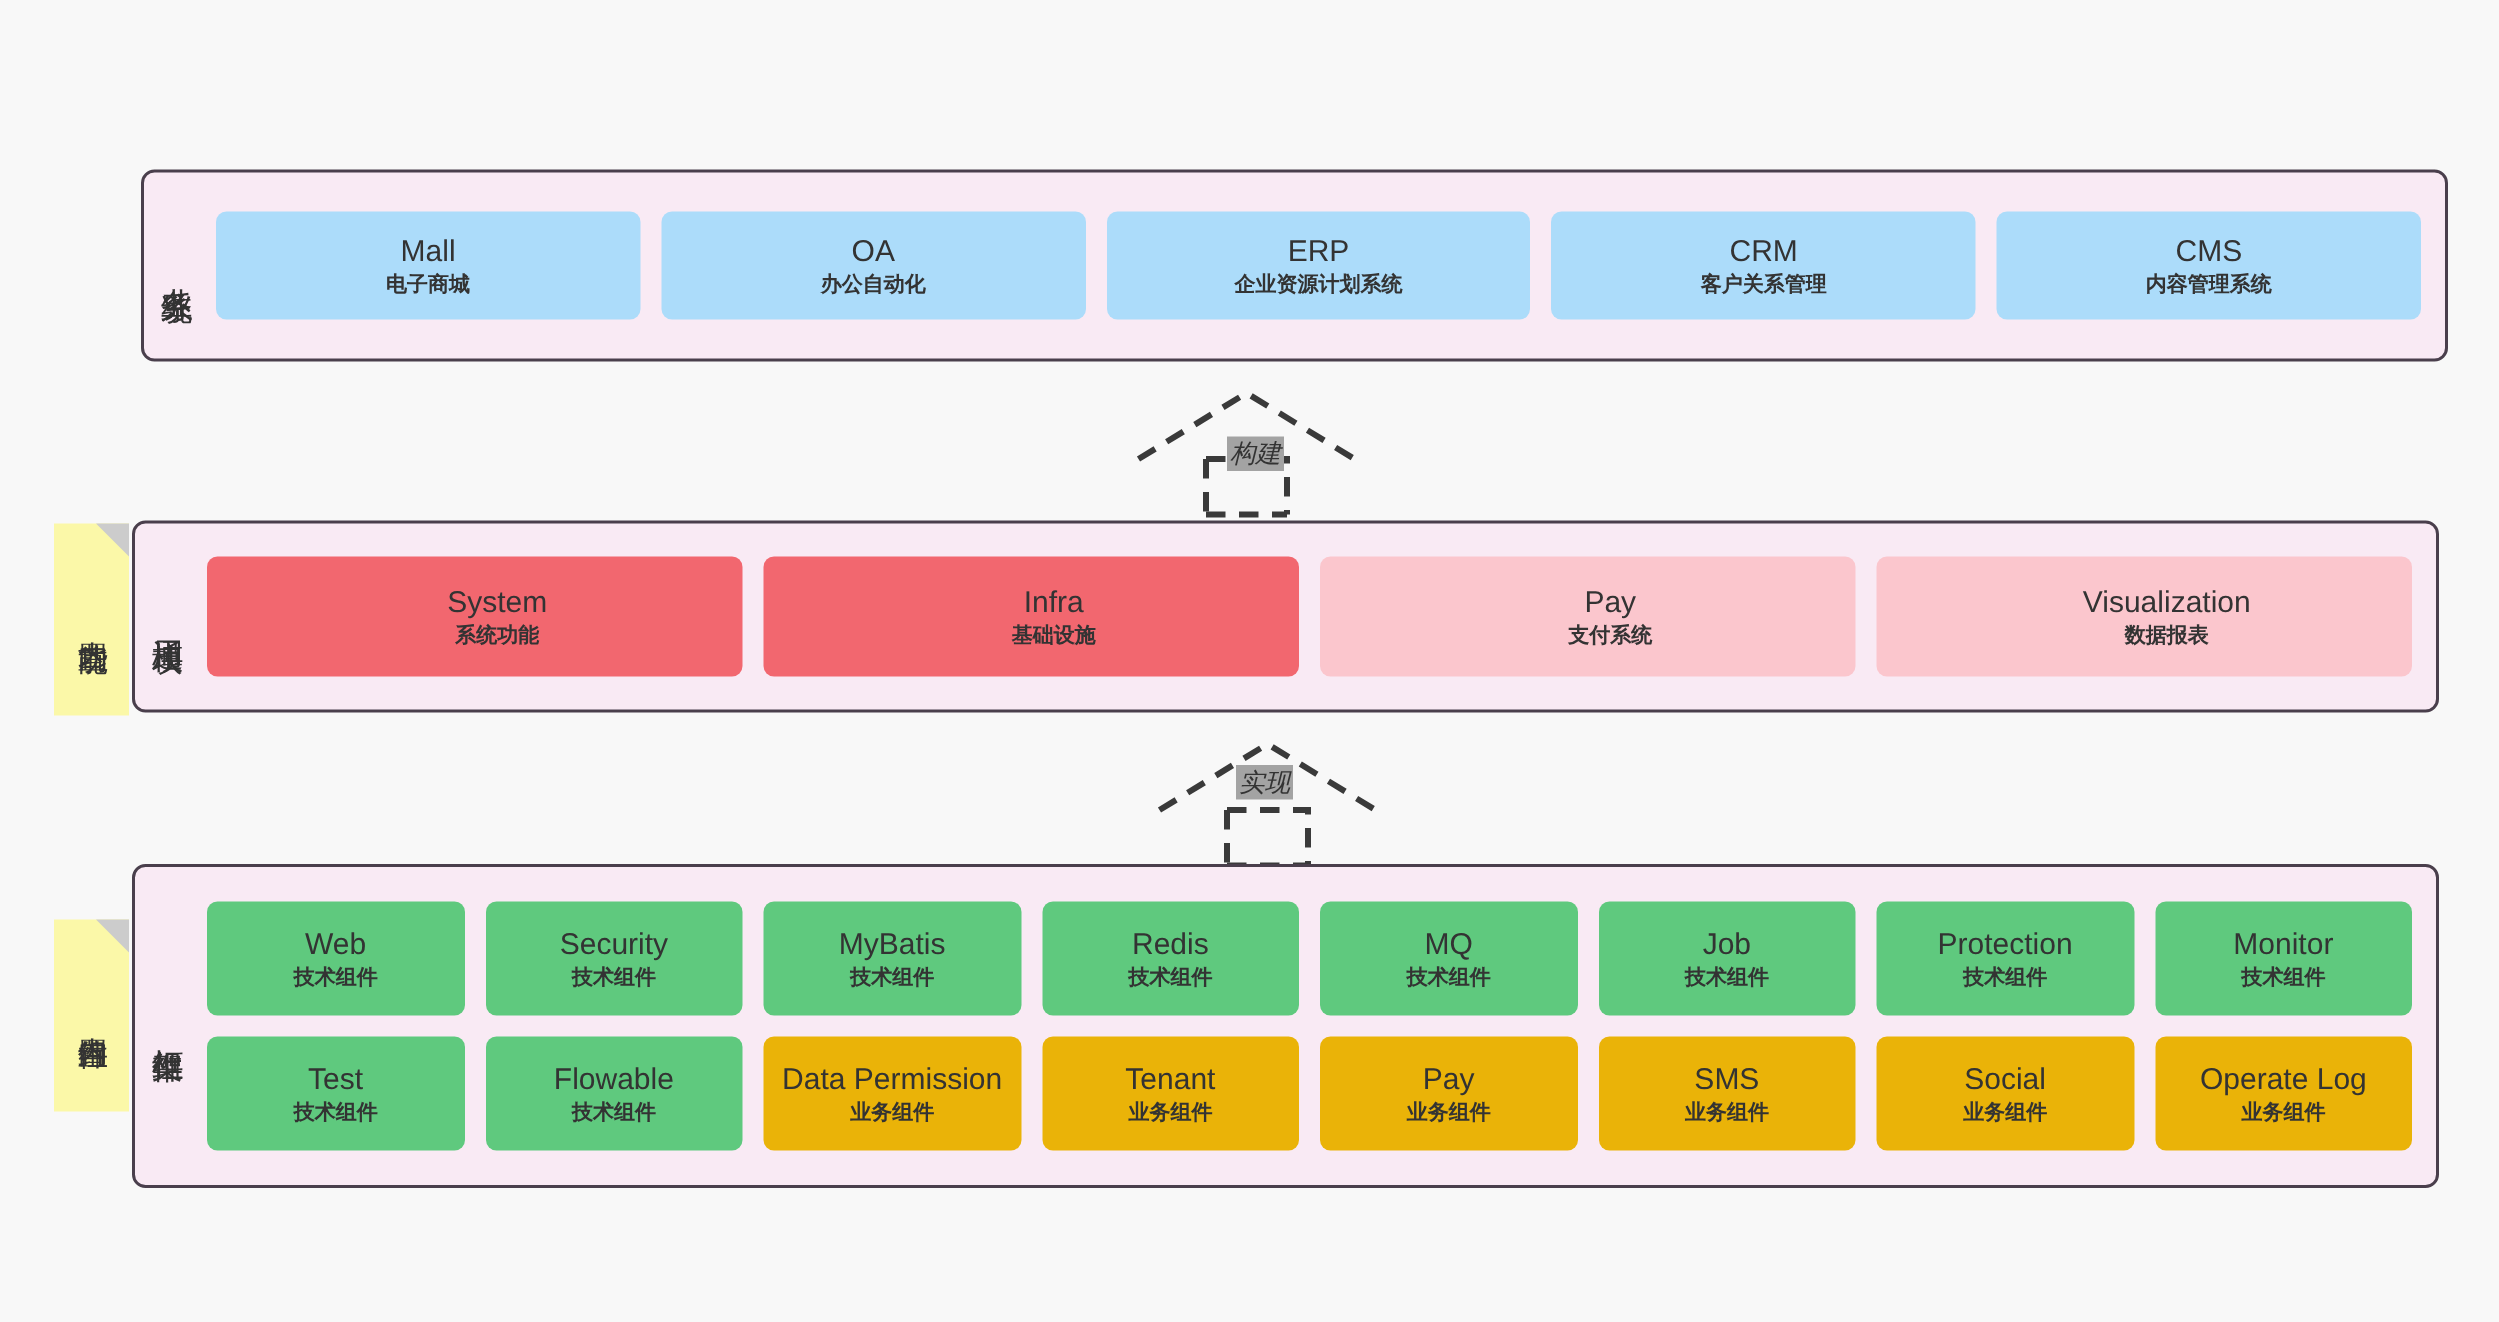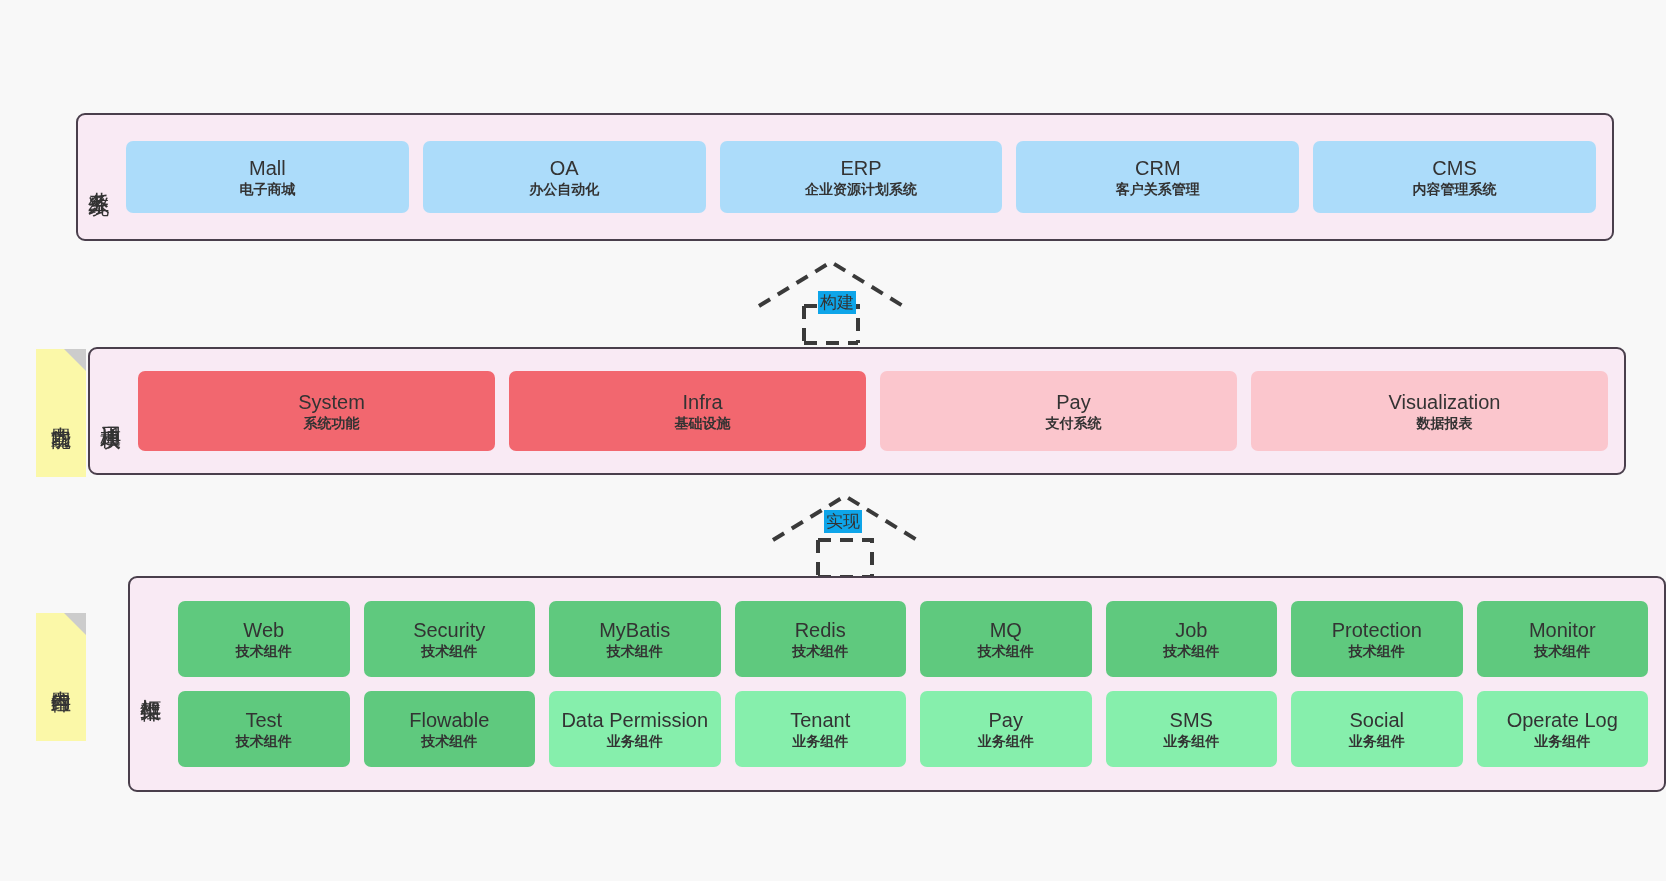--- a/index.html
+++ b/index.html
@@ -67,26 +67,26 @@
   }
   .card .t1{font-size:20px;line-height:1.22;white-space:nowrap;}
   .card .t2{font-size:14px;line-height:1.22;white-space:nowrap;font-weight:bold;}
   .card.wrap .t1{white-space:normal;}
 
   
   .c-blue     {background:#ACDCFA;}
   .c-red      {background:#F2676F;}
   .c-pink     {background:#FBC6CD;}
   .c-green    {background:#5FC97E;}
-  .c-lgreen   {background:#86efac;}
-
-  
-  #layer-business {left:76px; top:113px; width:1538px; height:128px;justify-content:space-between;}
+  .c-lgreen   {background:#eab308;}
+
+  
+  #layer-business {left:94px; top:113px; width:1538px; height:128px;justify-content:space-between;}
   #layer-general  {left:88px; top:347px; width:1538px; height:128px;}
-  #layer-framework{left:88px; top:576px; width:1538px; height:216px;margin-left:40px;}
+  #layer-framework{left:88px; top:576px; width:1538px; height:216px;}
 
   #layer-business  .layer-body .card{height:72px;}
   #layer-general   .layer-body .card{height:80px;padding-left:36px;}
   #layer-framework .layer-body .card{height:76px;}
 
   
   .note{
     position:absolute;
     width:50px;
     background:#FBF8A8;
@@ -112,24 +112,25 @@
   #note-general  {left:36px; top:349px; width:50px; height:128px;}
   #note-framework{left:36px; top:613px; width:50px; height:128px;}
 
   
   .conn{position:absolute;}
   .conn svg{display:block;overflow:visible;}
   .conn-label{
     position:absolute;
     font-size:17px;
     color:#333333;
-    background:#0ea5e9;
+    background:#a3a3a3;
     padding:0 2px;
     white-space:nowrap;
     user-select:none;
+    font-style:italic;
   }
   #conn-build{left:756px; top:258px; width:150px; height:85px;}
   #conn-build .conn-label{left:62px; top:33px;}
   #conn-impl {left:770px; top:492px; width:150px; height:85px;}
   #conn-impl  .conn-label{left:54px; top:18px;}
 </style>
 </head>
 <body>
 
 <div id="stage">

